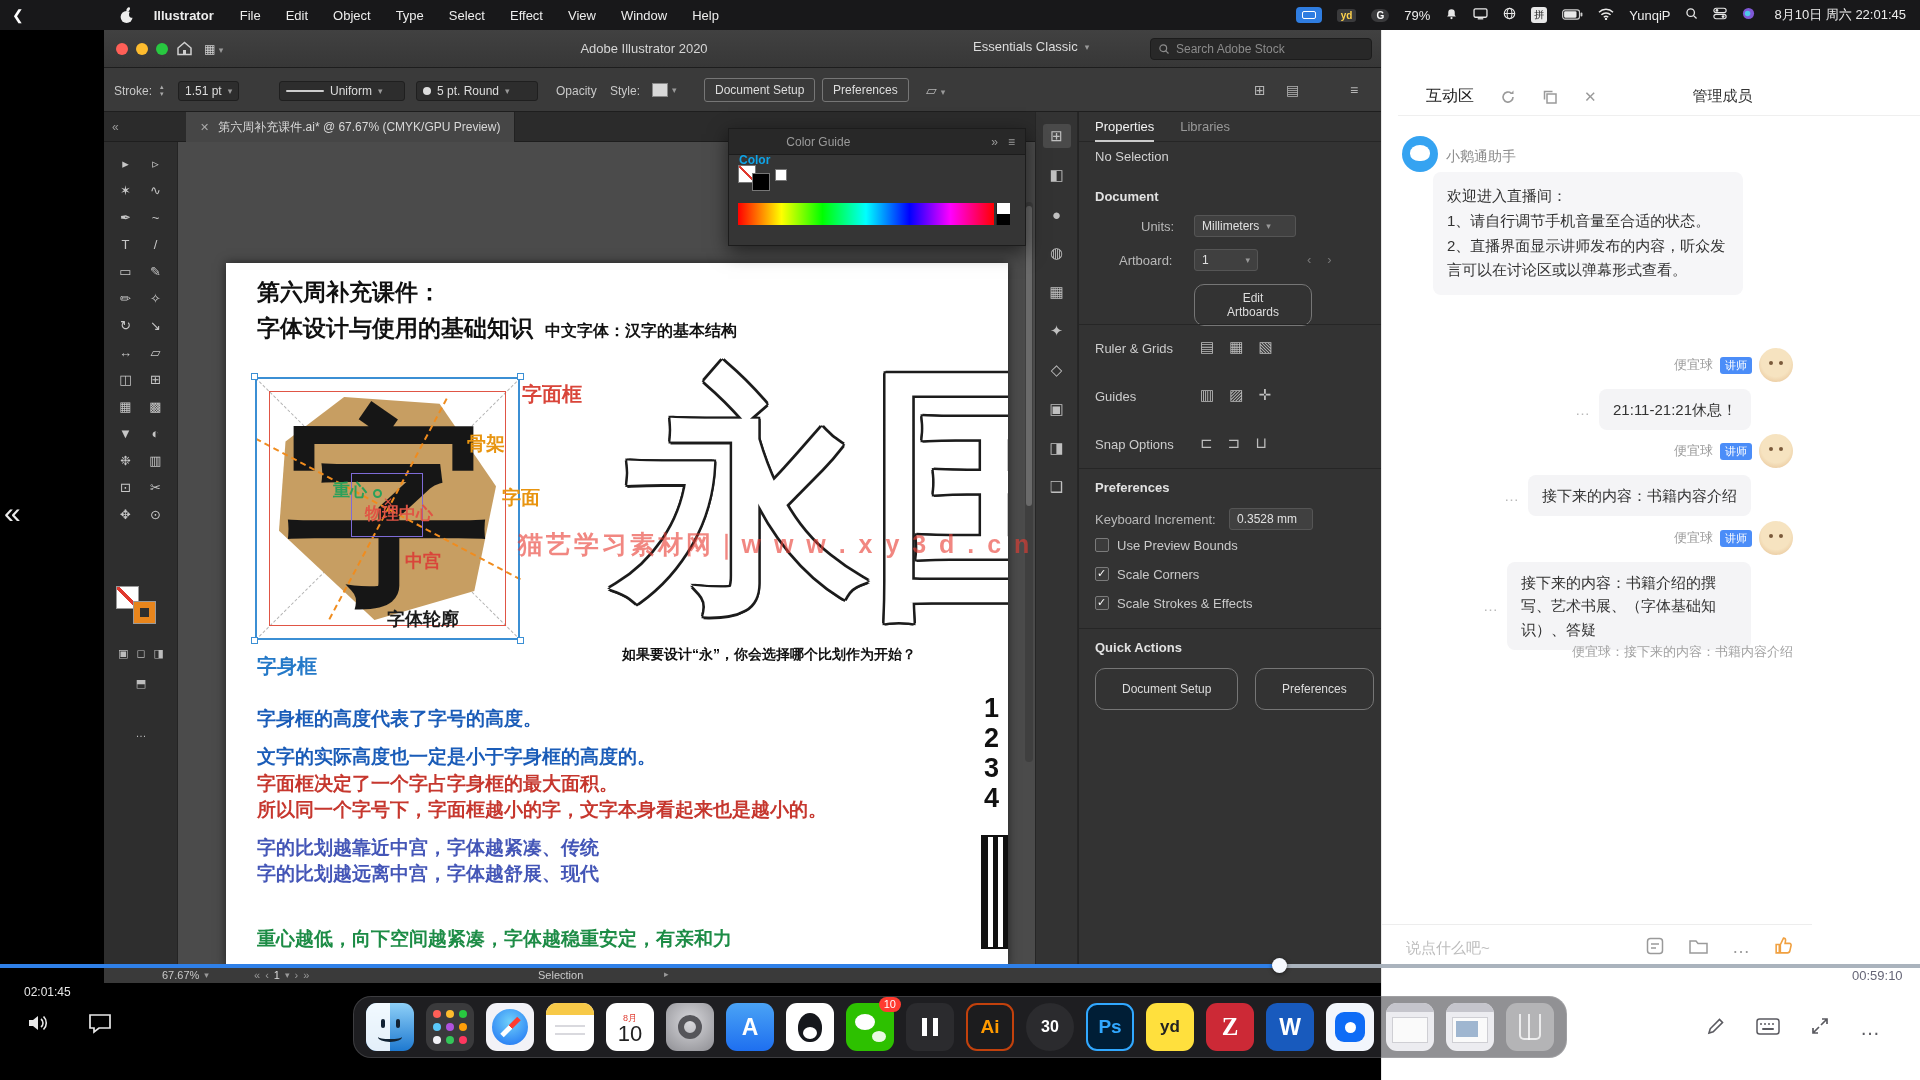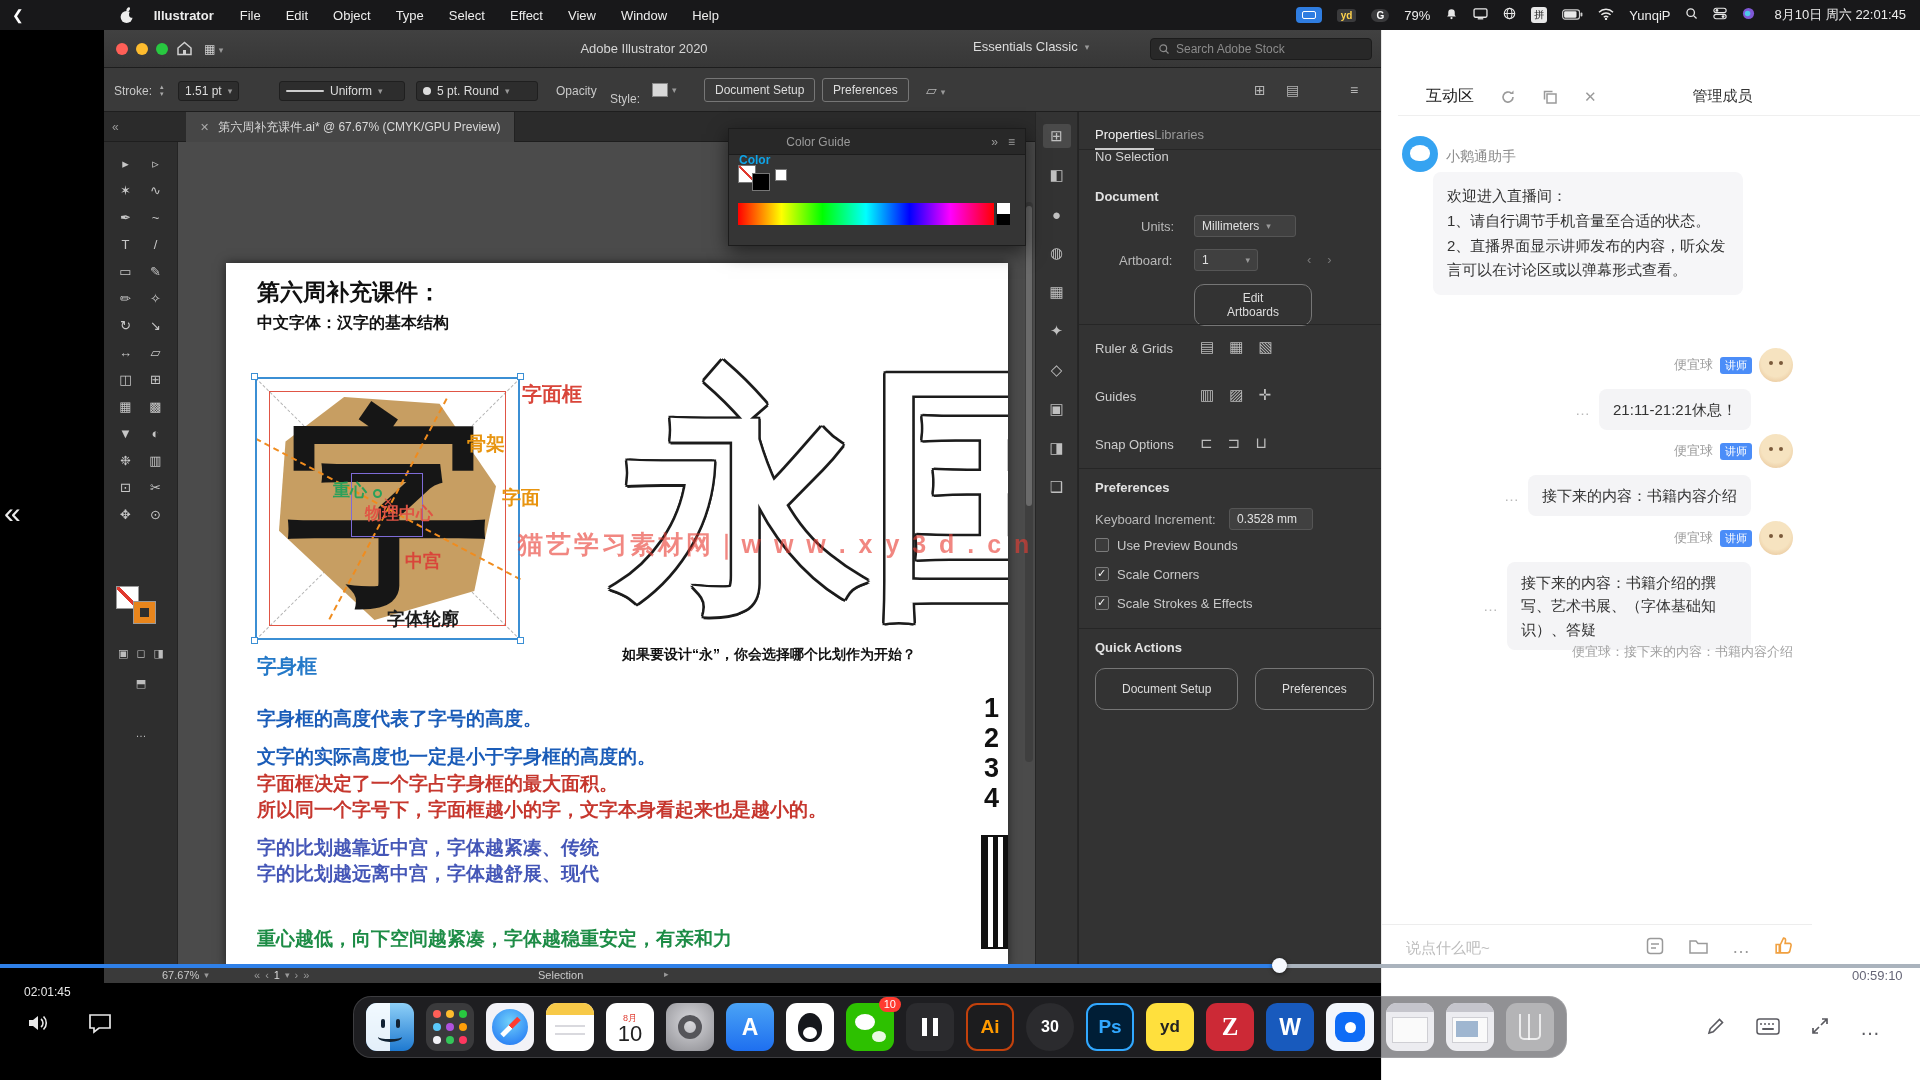--- a/index.html
+++ b/index.html
@@ -109,21 +109,21 @@
   .cp-spectrum{position:absolute;left:9px;top:74px;width:256px;height:22px;background:linear-gradient(90deg,#f00,#ff0 17%,#0f0 33%,#0ff 50%,#00f 67%,#f0f 83%,#f00);}
   .cp-bw{position:absolute;left:267px;top:74px;width:14px;height:22px;background:linear-gradient(#fff 50%,#000 50%);border-left:1px solid #222;}
 
   
   .pdock{position:absolute;left:931px;top:82px;width:43px;height:854px;background:#333;border-left:1px solid #262626;border-right:1px solid #262626;display:flex;flex-direction:column;align-items:center;padding-top:12px;gap:15px;}
   .pdock span{width:28px;height:24px;display:flex;align-items:center;justify-content:center;color:#c0c0c0;font-size:15px;border-radius:3px;}
   .pdock .active{background:#4a4a4a;}
 
   
   .props{position:absolute;left:974px;top:82px;width:303px;height:854px;background:#333;border-left:1px solid #242424;font-size:13px;color:#c9c9c9;}
-  .pp-tabs{position:absolute;left:0;top:8px;width:100%;height:30px;border-bottom:1px solid #262626;display:flex;align-items:center;padding-left:16px;}
+  .pp-tabs{position:absolute;left:0;top:0;width:100%;height:30px;border-bottom:1px solid #262626;display:flex;align-items:center;gap:26px;padding-left:16px;}
   .pp-tab-active{color:#f2f2f2;border-bottom:2px solid #ccc;padding-bottom:6px;margin-bottom:-8px;}
   .pp-tab{color:#999;}
   .pp-h{position:absolute;left:16px;color:#e2e2e2;font-weight:bold;}
   .pp-lab{position:absolute;color:#b9b9b9;}
   .pp-fld{position:absolute;height:22px;background:#404040;border:1px solid #555;border-radius:3px;display:flex;align-items:center;padding:0 7px;gap:7px;color:#e0e0e0;font-size:12px;}
   .pp-btn{position:absolute;height:42px;border:1px solid #767676;border-radius:10px;display:flex;align-items:center;justify-content:center;color:#ddd;font-size:12px;padding:0 26px;background:transparent;font-family:inherit;}
   .pp-div{position:absolute;left:0;width:100%;height:1px;background:#262626;}
   .pp-ico3{position:absolute;display:flex;gap:15px;color:#bdbdbd;font-size:15px;}
   .cb{position:absolute;width:14px;height:14px;background:#3c3c3c;border:1px solid #7b7b7b;border-radius:2px;}
   .cb.checked::after{content:"✓";color:#fff;font-size:11px;position:absolute;left:1px;top:-1px;}
@@ -335,21 +335,21 @@
             <i class="profile-line"></i>
             <span>Uniform</span>
             <span class="chev">▾</span>
           </span>
         <span class="opt fld" style="left:312px;width:122px;">
             <i class="brush-dot"></i>
             <span>5 pt. Round</span>
             <span class="chev">▾</span>
           </span>
         <span class="opt" style="left:452px;top:16px;">Opacity</span>
-        <span class="opt" style="left:506px;top:16px;margin-top:8px;">Style:</span>
+        <span class="opt" style="left:506px;top:16px;">Style:</span>
         <span class="opt" style="left:548px;top:15px;display:flex;align-items:center;gap:4px;">
             <i class="style-sw"></i>
             <span class="chev">▾</span>
           </span>
         <button class="opt opt-btn" style="left:600px;top:10px;">Document Setup</button>
         <button class="opt opt-btn" style="left:718px;top:10px;">Preferences</button>
         <span class="opt opt-ico" style="left:822px;top:14px;">▱ <span class="chev">▾</span></span>
         <span class="opt opt-ico" style="left:1150px;top:14px;">⊞</span>
         <span class="opt opt-ico" style="left:1182px;top:14px;">▤</span>
         <span class="opt opt-ico" style="left:1246px;top:14px;">≡</span>
@@ -410,20 +410,21 @@
           </div>
         <div class="mini-row" style="top:585px;">
             <span>…</span>
           </div>
       </div>
 
       <div class="canvas">
         <div class="artboard">
           <div class="ab-title1">第六周补充课件：</div>
           <div class="ab-title2">
+            <span class="big">字体设计与使用的基础知识</span>
             <span class="small">中文字体：汉字的基本结构</span>
           </div>
 
           <div class="diagram">
             <div class="d-diag" style="transform:translate(-50%,-50%) rotate(44.7deg);"></div>
             <div class="d-diag" style="transform:translate(-50%,-50%) rotate(-44.7deg);"></div>
             <div class="d-hex"></div>
             <div class="d-glyph">字</div>
             <div class="d-sk" style="width:300px;transform:translate(-50%,-50%) rotate(28deg);"></div>
             <div class="d-sk" style="width:250px;transform:translate(-50%,-50%) rotate(-62deg);"></div>

